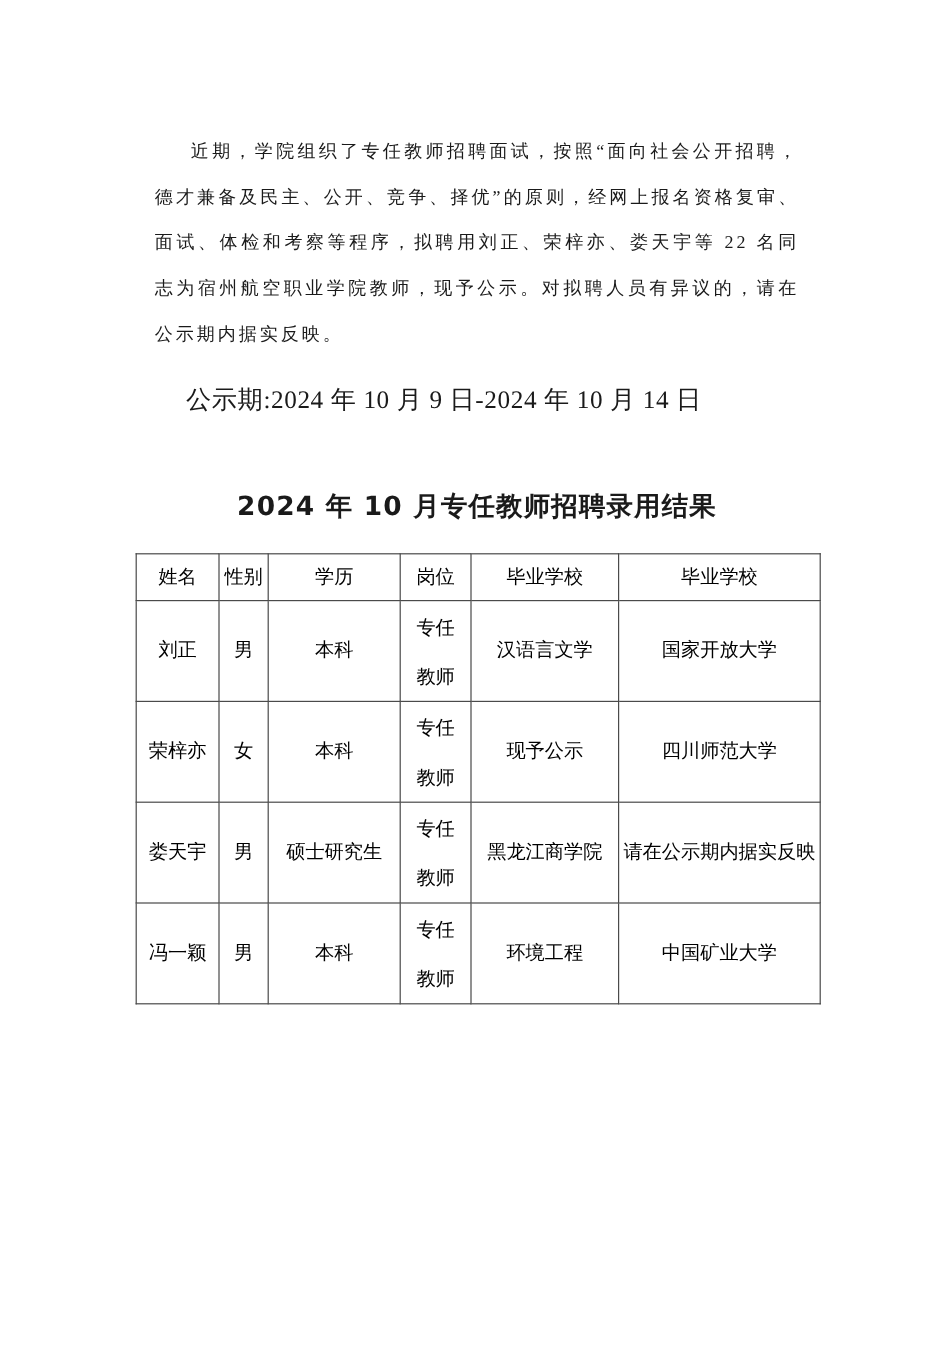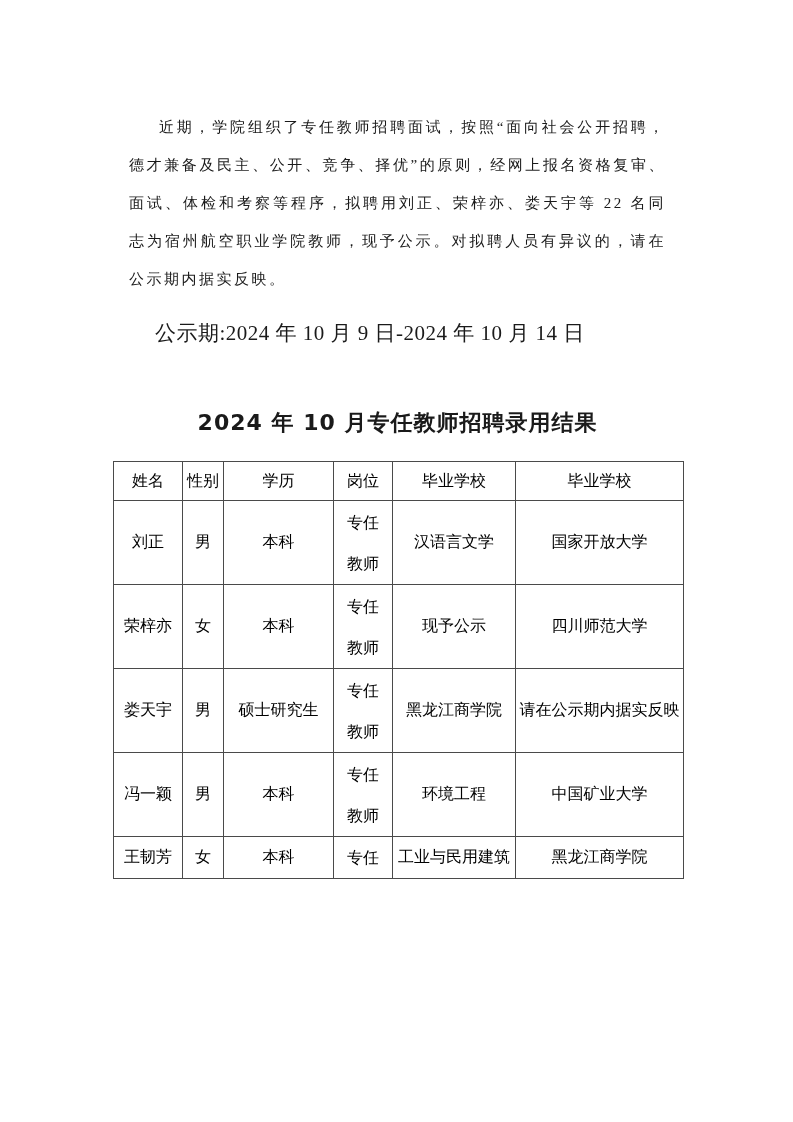--- a/index.html
+++ b/index.html
@@ -139,25 +139,17 @@
           <td>请在公示期内据实反映</td>
         </tr>
         <tr class="tall">
           <td>冯一颖</td>
           <td>男</td>
           <td>本科</td>
           <td><span class="pos-wrap">专任教师</span></td>
           <td>环境工程</td>
           <td>中国矿业大学</td>
         </tr>
-        <tr class="short">
-          <td>王韧芳</td>
-          <td>女</td>
-          <td>本科</td>
-          <td><span class="pos-wrap">专任</span></td>
-          <td>工业与民用建筑</td>
-          <td>黑龙江商学院</td>
-        </tr>
       </tbody>
     </table>
 
   </div>
 </div>
 
 </body></html>

